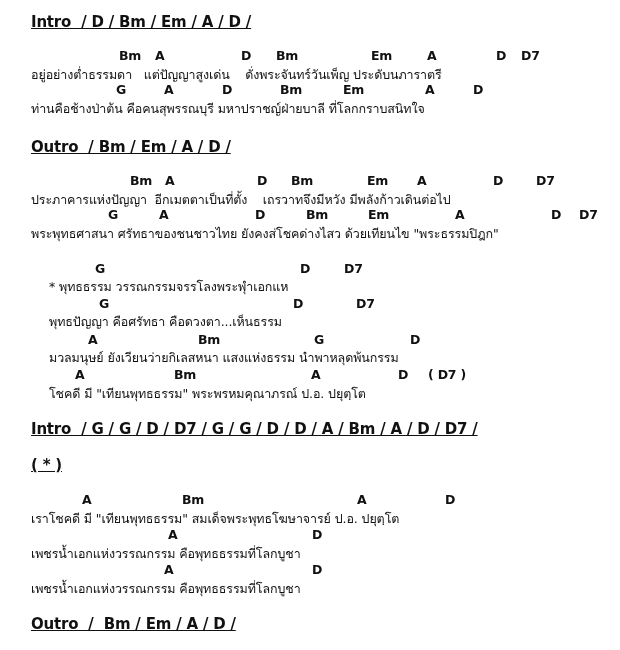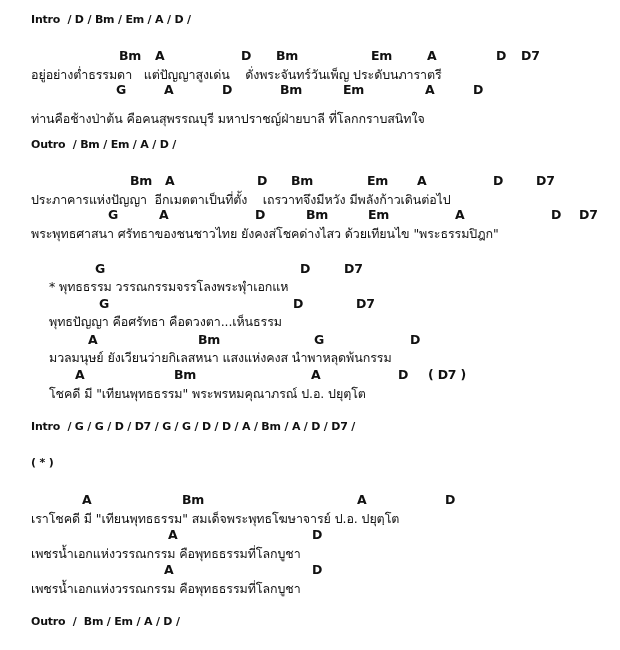--- a/index.html
+++ b/index.html
@@ -1,49 +1,49 @@
 <!DOCTYPE html>
 <html><head>
 <meta charset="utf-8">
 <style>
   html, body { margin: 0; padding: 0; background: #ffffff; }
   body { width: 620px; height: 650px; position: relative; overflow: hidden;
          font-family: "DejaVu Sans", "Liberation Sans", sans-serif; color: #111111; }
-  .sec { position: absolute; left: 31px; font-weight: bold; font-size: 11px; white-space: pre; letter-spacing: -0.2px; }
+  .sec { position: absolute; left: 31px; font-weight: bold; font-size: 15px; white-space: pre; letter-spacing: -0.2px; text-decoration: underline; }
   .chord { position: absolute; font-weight: bold; font-size: 12.5px; white-space: pre; letter-spacing: -0.2px; }
   .lyric { position: absolute; font-size: 12.5px; white-space: pre; letter-spacing: -0.1px; }
 </style>
 </head>
 <body>
 
 <div class="sec" style="top:13px">Intro  / D / Bm / Em / A / D /</div>
 
 <div>
   <div class="chord-row"></div>
   <div class="lyric" style="left:31px;top:65px">อยู่อย่างต่ำธรรมดา   แต่ปัญญาสูงเด่น    ดั่งพระจันทร์วันเพ็ญ ประดับนภาราตรี</div>
   <div class="chord-row"></div>
-  <div class="lyric" style="left:31px;top:109px">ท่านคือช้างป่าต้น คือคนสุพรรณบุรี มหาปราชญ์ฝ่ายบาลี ที่โลกกราบสนิทใจ</div>
+  <div class="lyric" style="left:31px;top:99px">ท่านคือช้างป่าต้น คือคนสุพรรณบุรี มหาปราชญ์ฝ่ายบาลี ที่โลกกราบสนิทใจ</div>
 </div>
 
 <div class="sec" style="top:138px">Outro  / Bm / Em / A / D /</div>
 
 <div>
   <div class="chord-row"></div>
   <div class="lyric" style="left:31px;top:190px">ประภาคารแห่งปัญญา  อีกเมตตาเป็นที่ตั้ง    เถรวาทจึงมีหวัง มีพลังก้าวเดินต่อไป</div>
   <div class="chord-row"></div>
   <div class="lyric" style="left:31px;top:224px">พระพุทธศาสนา ศรัทธาของชนชาวไทย ยังคงส่โชคด่างไสว ด้วยเทียนไข "พระธรรมปิฎก"</div>
 </div>
 
 <div>
   <div class="chord-row"></div>
   <div class="lyric" style="left:49px;top:277px">* พุทธธรรม วรรณกรรมจรรโลงพระพุำเอกแห</div>
   <div class="chord-row"></div>
   <div class="lyric" style="left:49px;top:312px">พุทธปัญญา คือศรัทธา คือดวงตา...เห็นธรรม</div>
   <div class="chord-row"></div>
-  <div class="lyric" style="left:49px;top:348px">มวลมนุษย์ ยังเวียนว่ายกิเลสหนา แสงแห่งคงส นำพาหลุดพ้นกรรม</div>
+  <div class="lyric" style="left:49px;top:348px">มวลมนุษย์ ยังเวียนว่ายกิเลสหนา แสงแห่งธรรม นำพาหลุดพ้นกรรม</div>
   <div class="chord-row"></div>
   <div class="lyric" style="left:49px;top:384px">โชคดี มี "เทียนพุทธธรรม" พระพรหมคุณาภรณ์ ป.อ. ปยุตฺโต</div>
 </div>
 
 <div class="sec" style="top:420px">Intro  / G / G / D / D7 / G / G / D / D / A / Bm / A / D / D7 /</div>
 
 <div class="sec" style="top:456px">( * )</div>
 
 <div>
   <div class="chord-row"></div>

